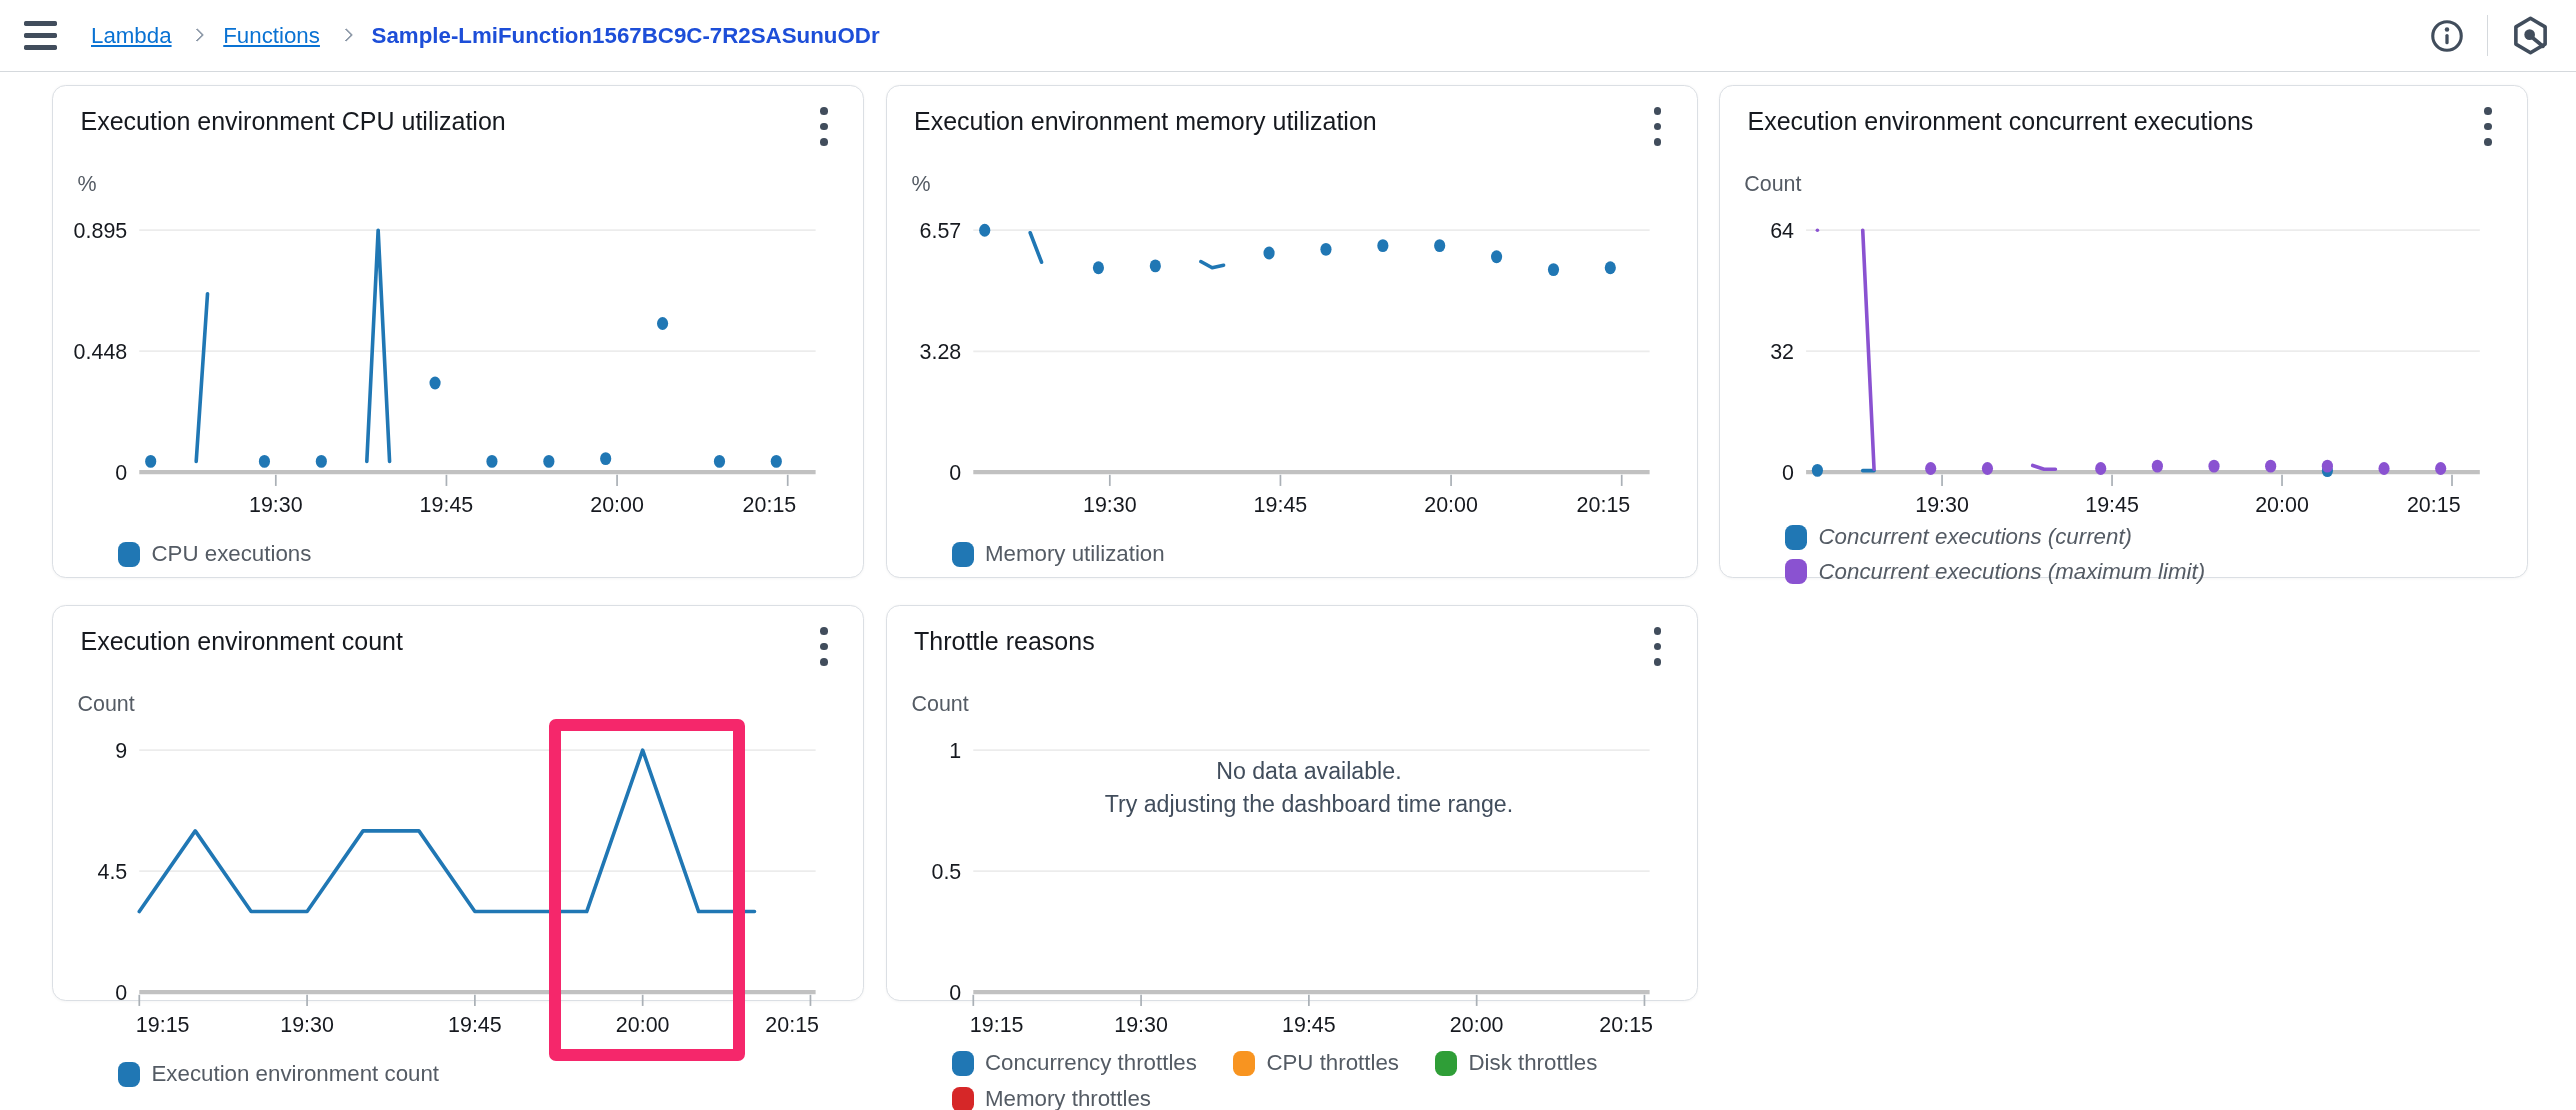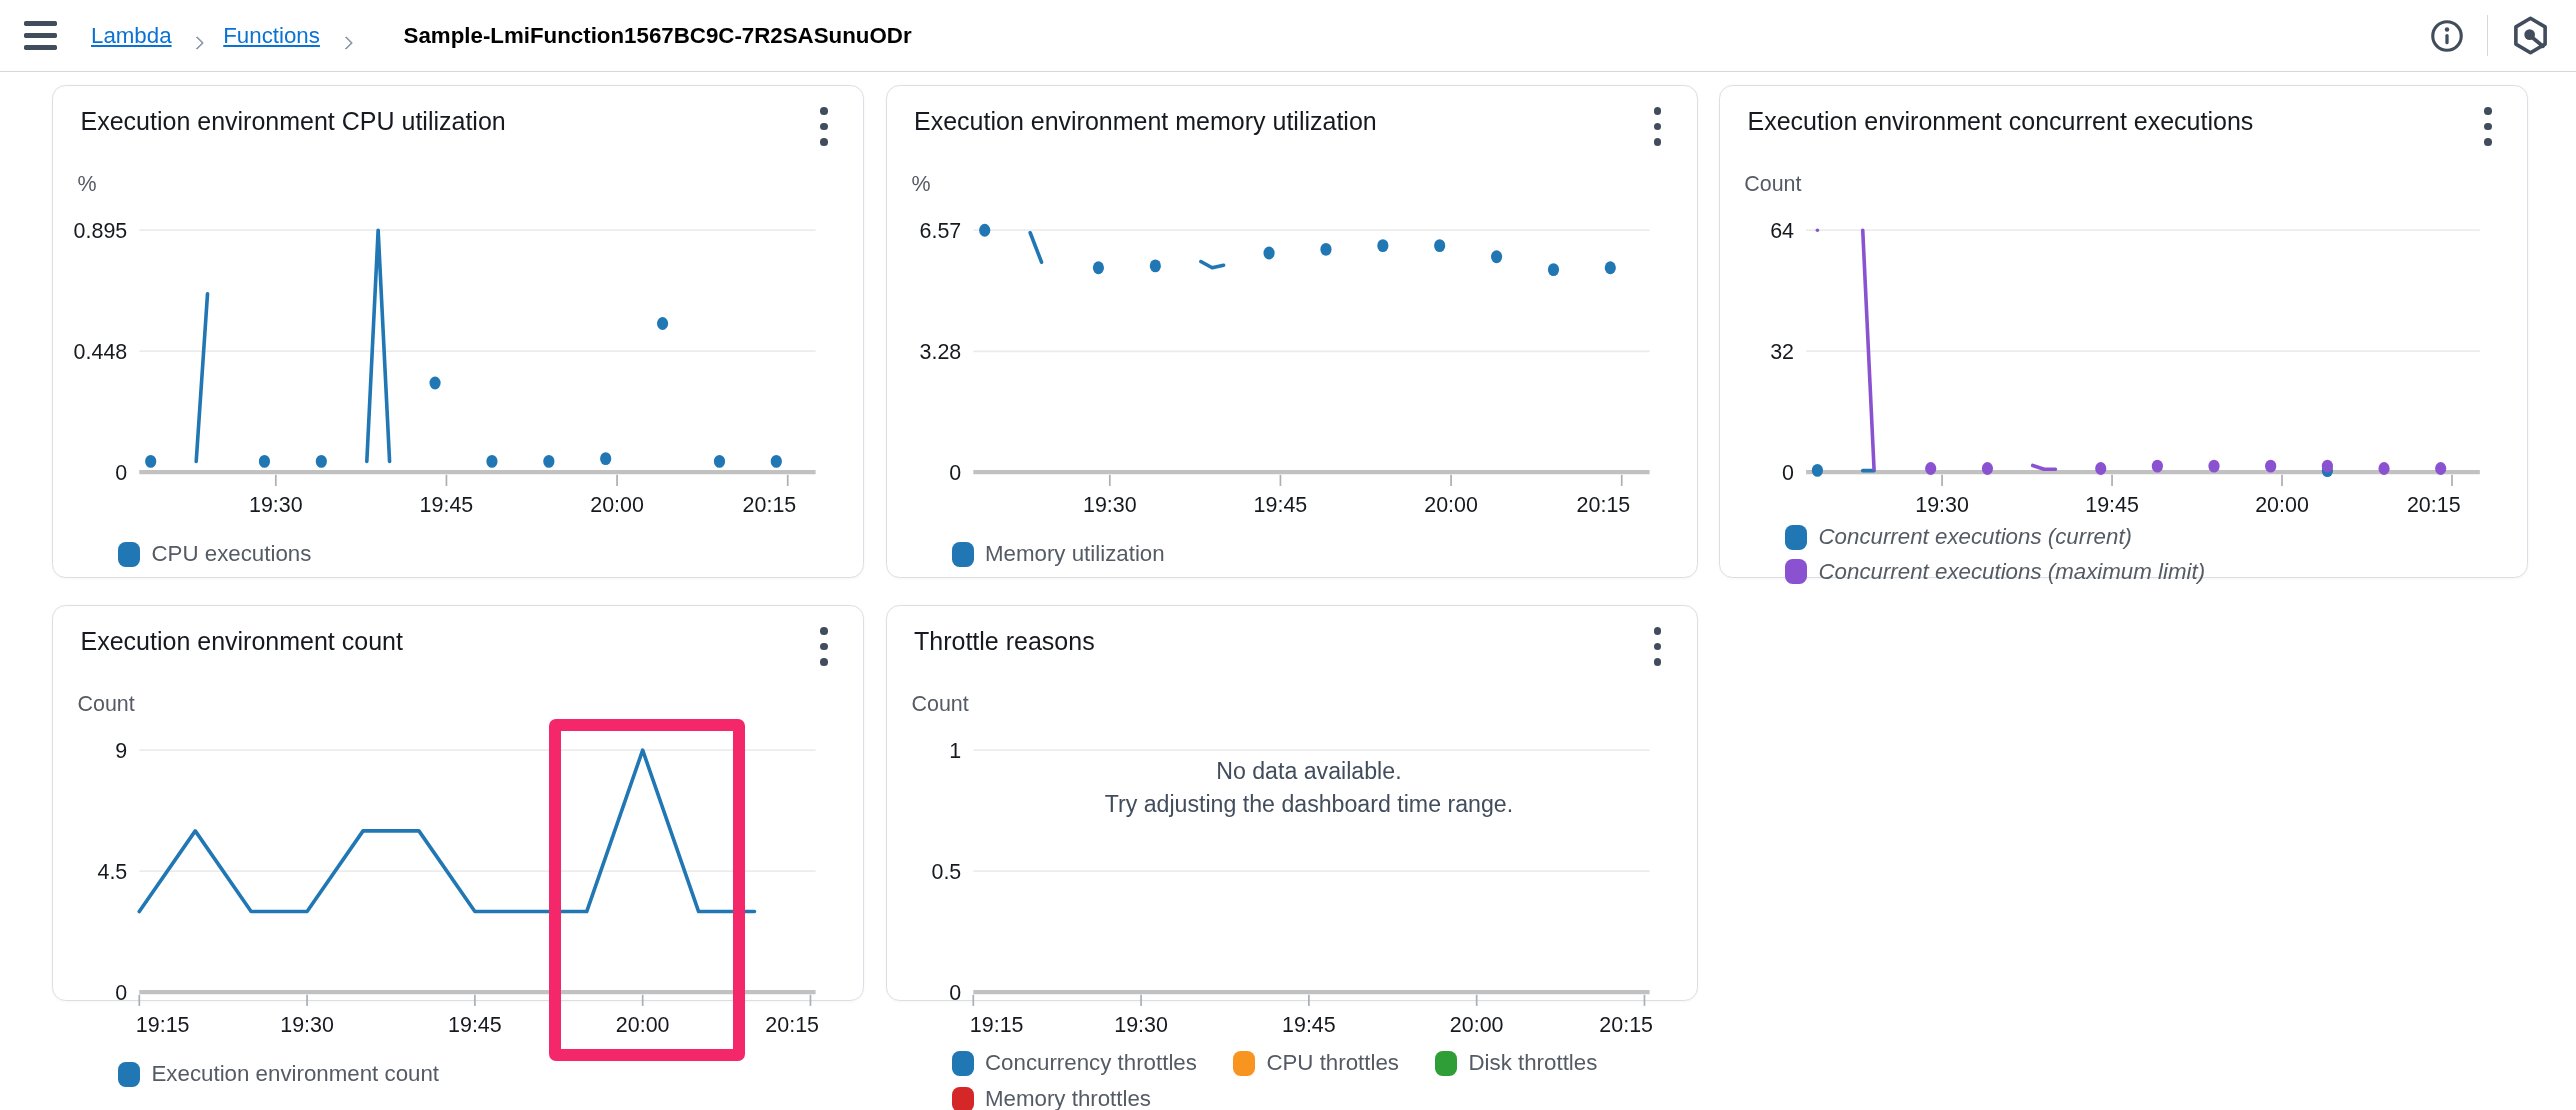--- a/index.html
+++ b/index.html
@@ -18,29 +18,29 @@
     background: #ffffff;
     border-bottom: 1.7px solid #d5d9dd;
   }
   .hamburger {
     width: 33px; height: 29px;
     display: flex; flex-direction: column; justify-content: space-between;
     background: none; border: none; cursor: pointer;
     margin-right: 34px;
   }
   .hamburger span { display:block; height: 5.2px; border-radius: 1.7px; background: #414d5c; }
-  .crumbs { display: flex; align-items: flex-end; gap: 19px; font-size: 22.3px; }
+  .crumbs { display: flex; align-items: center; gap: 19px; font-size: 22.3px; }
   .crumb-link { color: #0972d3; text-decoration: underline; cursor: pointer; }
   .crumb-sep {
     width: 10.3px; height: 10.3px;
     border-top: 2.6px solid #8d99a8; border-right: 2.6px solid #8d99a8;
     transform: rotate(45deg); border-radius: 0.9px;
     margin: 0 1.7px;
   }
-  .crumb-current { color: #000000; font-weight: 700; margin-left: 32px; }
+  .crumb-current { color: #1d4ed8; font-weight: 700; }
   .topbar-right { margin-left: auto; display: flex; align-items: center; gap: 20.6px; }
   .icon-btn { background: none; border: none; cursor: pointer; display: flex; align-items: center; }
   .topbar-divider { width: 1.7px; height: 41px; background: #d5d9dd; }
 
   
   .content { padding: 13px 0 0 52px; }
   .row { display: flex; gap: 21.5px; margin-bottom: 27px; }
   .card {
     position: relative;
     background: #fff;

